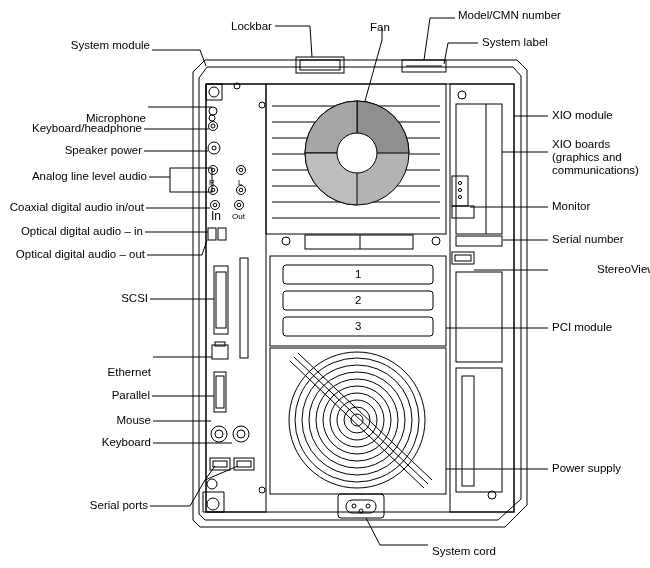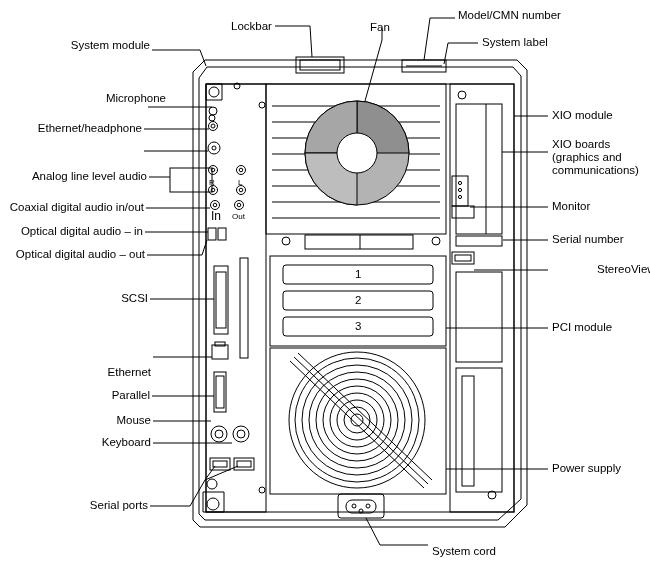--- a/index.html
+++ b/index.html
@@ -182,22 +182,23 @@
     <path class="ln" d="M548,207 L470,207"></path>
     <path class="ln" d="M548,240 L503,240"></path>
     <path class="ln" d="M548,270 L474,270"></path>
     <path class="ln" d="M548,328 L446,328"></path>
     <path class="ln" d="M548,469 L446,469"></path>
 
     <path class="ln" d="M428,545 L380,545 L366,518"></path>
   </svg>
 
   <div class="lbl r" style="left:0;top:39px;width:150px;">System module</div>
-  <div class="lbl r" style="left:0;top:92px;width:146px;padding-left:20px;">Microphone</div>
-  <div class="lbl r" style="left:0;top:122px;width:142px;">Ethernet/headphone</div>
+  <div class="lbl r" style="left:0;top:112px;width:146px;">Microphone</div>
+  <div class="lbl r" style="left:0;top:122px;width:142px;">Keyboard/headphone</div>
+  <div class="lbl r" style="left:0;top:144px;width:142px;">Speaker power</div>
   <div class="lbl r" style="left:0;top:170px;width:147px;">Analog line level audio</div>
   <div class="lbl r" style="left:0;top:201px;width:144px;">Coaxial digital audio in/out</div>
   <div class="lbl r" style="left:0;top:225px;width:143px;">Optical digital audio – in</div>
   <div class="lbl r" style="left:0;top:248px;width:145px;">Optical digital audio – out</div>
   <div class="lbl r" style="left:0;top:292px;width:148px;">SCSI</div>
   <div class="lbl r" style="left:0;top:366px;width:151px;">Ethernet</div>
   <div class="lbl r" style="left:0;top:389px;width:150px;">Parallel</div>
   <div class="lbl r" style="left:0;top:414px;width:151px;">Mouse</div>
   <div class="lbl r" style="left:0;top:436px;width:151px;">Keyboard</div>
   <div class="lbl r" style="left:0;top:499px;width:148px;">Serial ports</div>

